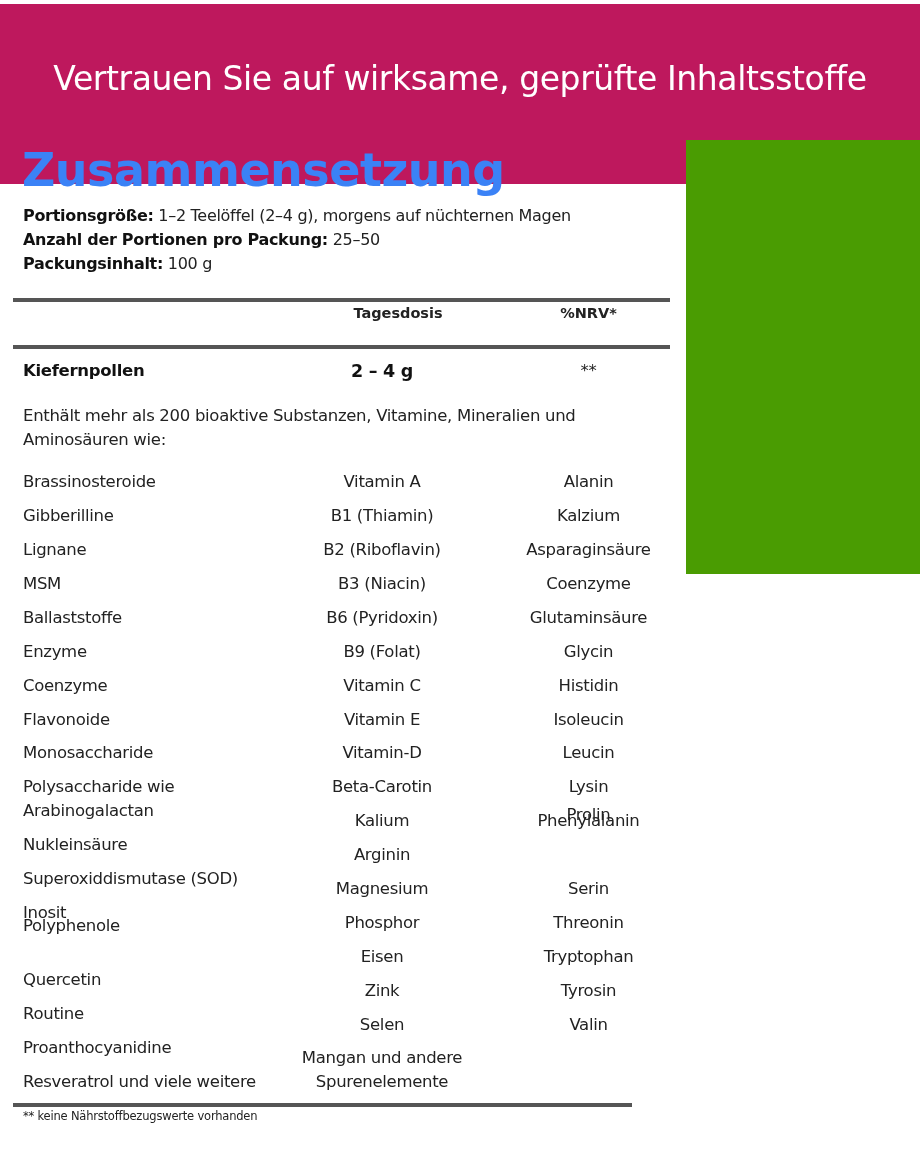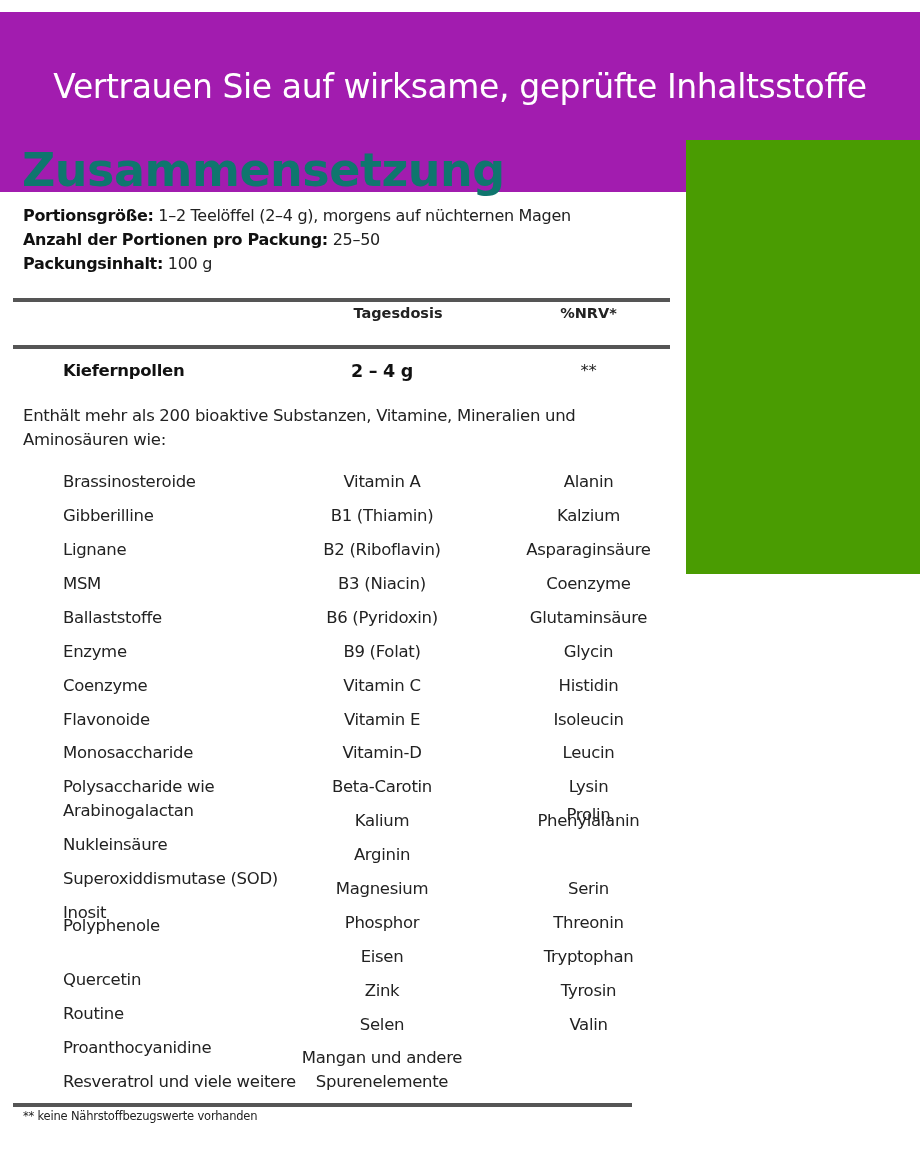--- a/index.html
+++ b/index.html
@@ -3,43 +3,43 @@
   <meta charset="utf-8">
   <style>
     html, body { margin: 0; padding: 0; }
     body {
       width: 920px; height: 1150px; position: relative; overflow: hidden;
       background: #ffffff;
       font-family: "DejaVu Sans", "Liberation Sans", sans-serif;
       color: #1a1a1a;
     }
     .banner {
-      position: absolute; left: 0; top: 12px; width: 920px; height: 180px;
-      background: #a21caf;
+      position: absolute; left: 0; top: 4px; width: 920px; height: 180px;
+      background: #be185d;
     }
     .banner-title {
       position: absolute; left: 0; top: 55px; width: 920px; text-align: center;
       color: #ffffff; font-size: 33px; letter-spacing: -0.4px; white-space: nowrap;
     }
     .side-panel {
       position: absolute; left: 686px; top: 140px; width: 234px; height: 434px;
       background: #4a9c02;
     }
     .title {
       position: absolute; left: 22px; top: 143px; font-size: 46px; font-weight: bold;
-      color: #0f766e; letter-spacing: -0.5px;
+      color: #3b82f6; letter-spacing: -0.5px;
     }
     .meta { position: absolute; left: 23px; font-size: 16px; color: #222; white-space: nowrap; letter-spacing: -0.3px; }
     .meta b { font-weight: bold; color: #111; }
     .rule {
       position: absolute; left: 13px; height: 4px; background: #555;
     }
     .hdr { position: absolute; font-size: 14.5px; font-weight: bold; text-align: center; line-height: 21px; color: #222; }
     .cell { position: absolute; font-size: 16.5px; color: #222; white-space: nowrap; letter-spacing: -0.3px; }
-    .c1 { left: 23px; margin-left: 40px; }
+    .c1 { left: 23px; }
     .c2 { left: 279px; width: 206px; text-align: center; }
     .c3 { left: 507px; width: 163px; text-align: center; }
     .bold { font-weight: bold; color: #111; }
     .intro { position: absolute; left: 23px; top: 404px; width: 620px; font-size: 16.5px; line-height: 24px; color: #222; letter-spacing: -0.3px; }
     .footnote { position: absolute; left: 23px; top: 1109px; font-size: 11.5px; color: #222; letter-spacing: -0.2px; }
   </style>
 </head>
 <body>
 
 <div class="banner">

